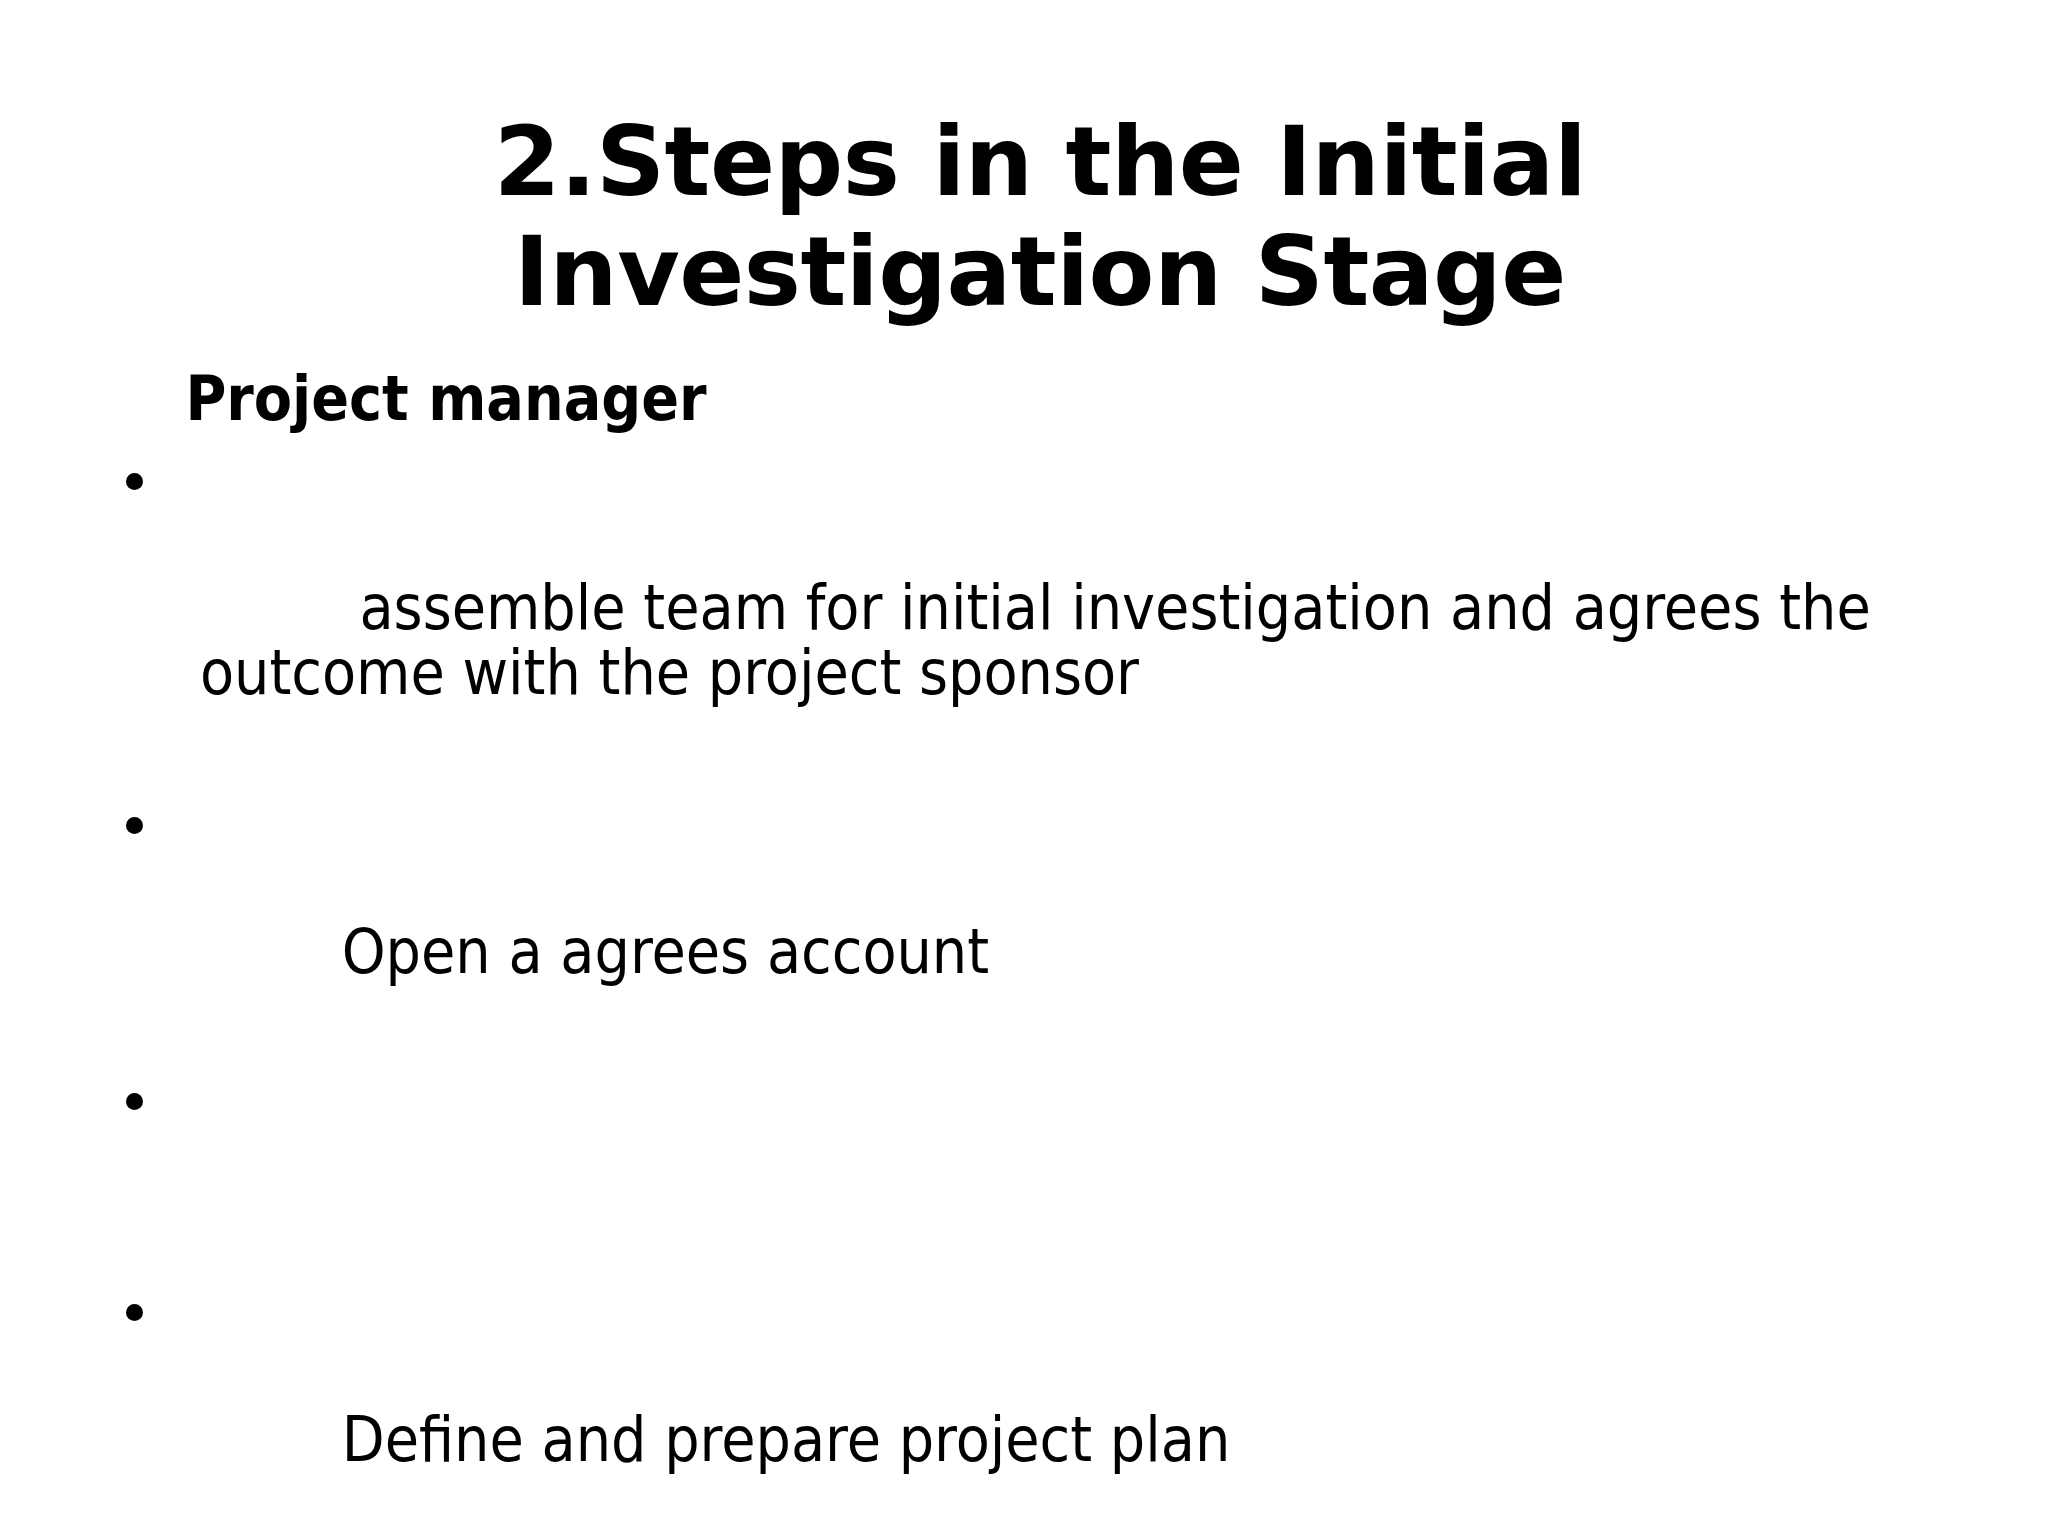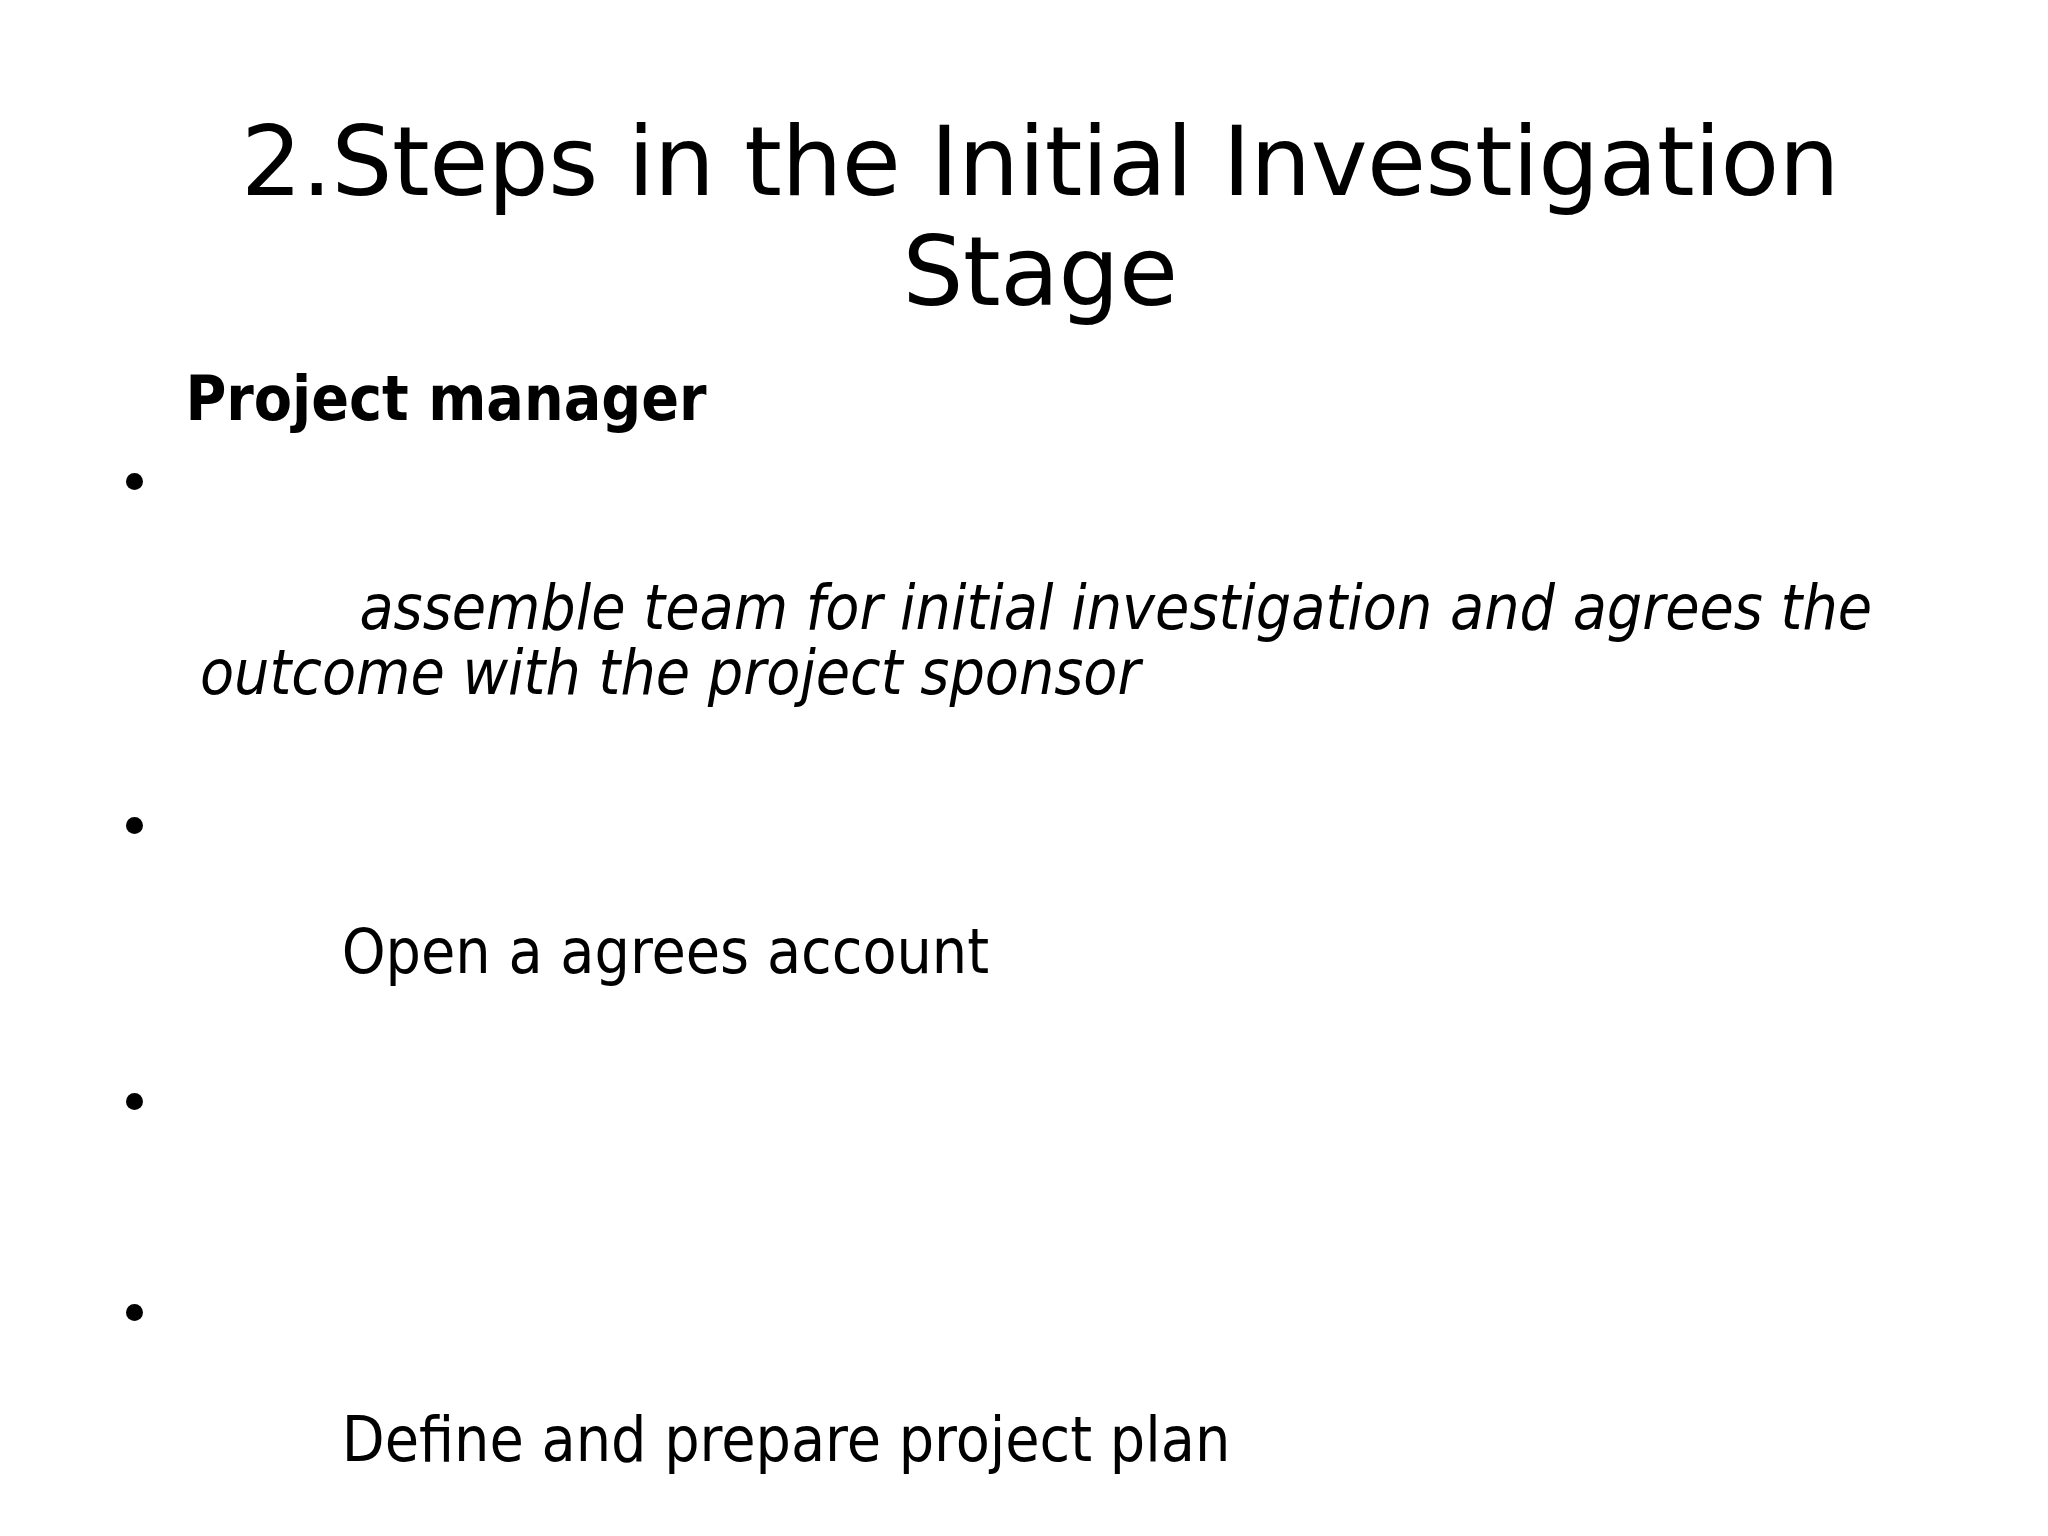--- a/index.html
+++ b/index.html
@@ -24,21 +24,21 @@
   }
 
   
   .slide-title {
     position: absolute;
     left: 210px;
     top: 44px;
     width: 1660px;
     text-align: center;
     font-family: "DejaVu Sans", sans-serif;
-    font-weight: normal;
+    font-weight: bold;
     font-size: 96px;
     line-height: 1.14;
     letter-spacing: -0.5px;
     color: #000000;
     white-space: pre-wrap;
   }
 
   
   .body-block {
     position: absolute;
@@ -83,21 +83,20 @@
     width: 17px;
     height: 17px;
     border-radius: 50%;
     background: #000000;
     display: block;
   }
 
   ul.bullets > li.wrap-item {
     max-width: 1670px;
     margin-bottom: 22px;
-    font-style: italic;
   }
 
   ul.bullets > li.first-item {
     max-width: 1680px;
   }
 </style>
 </head>
 <body>
 
 <div class="slide">

